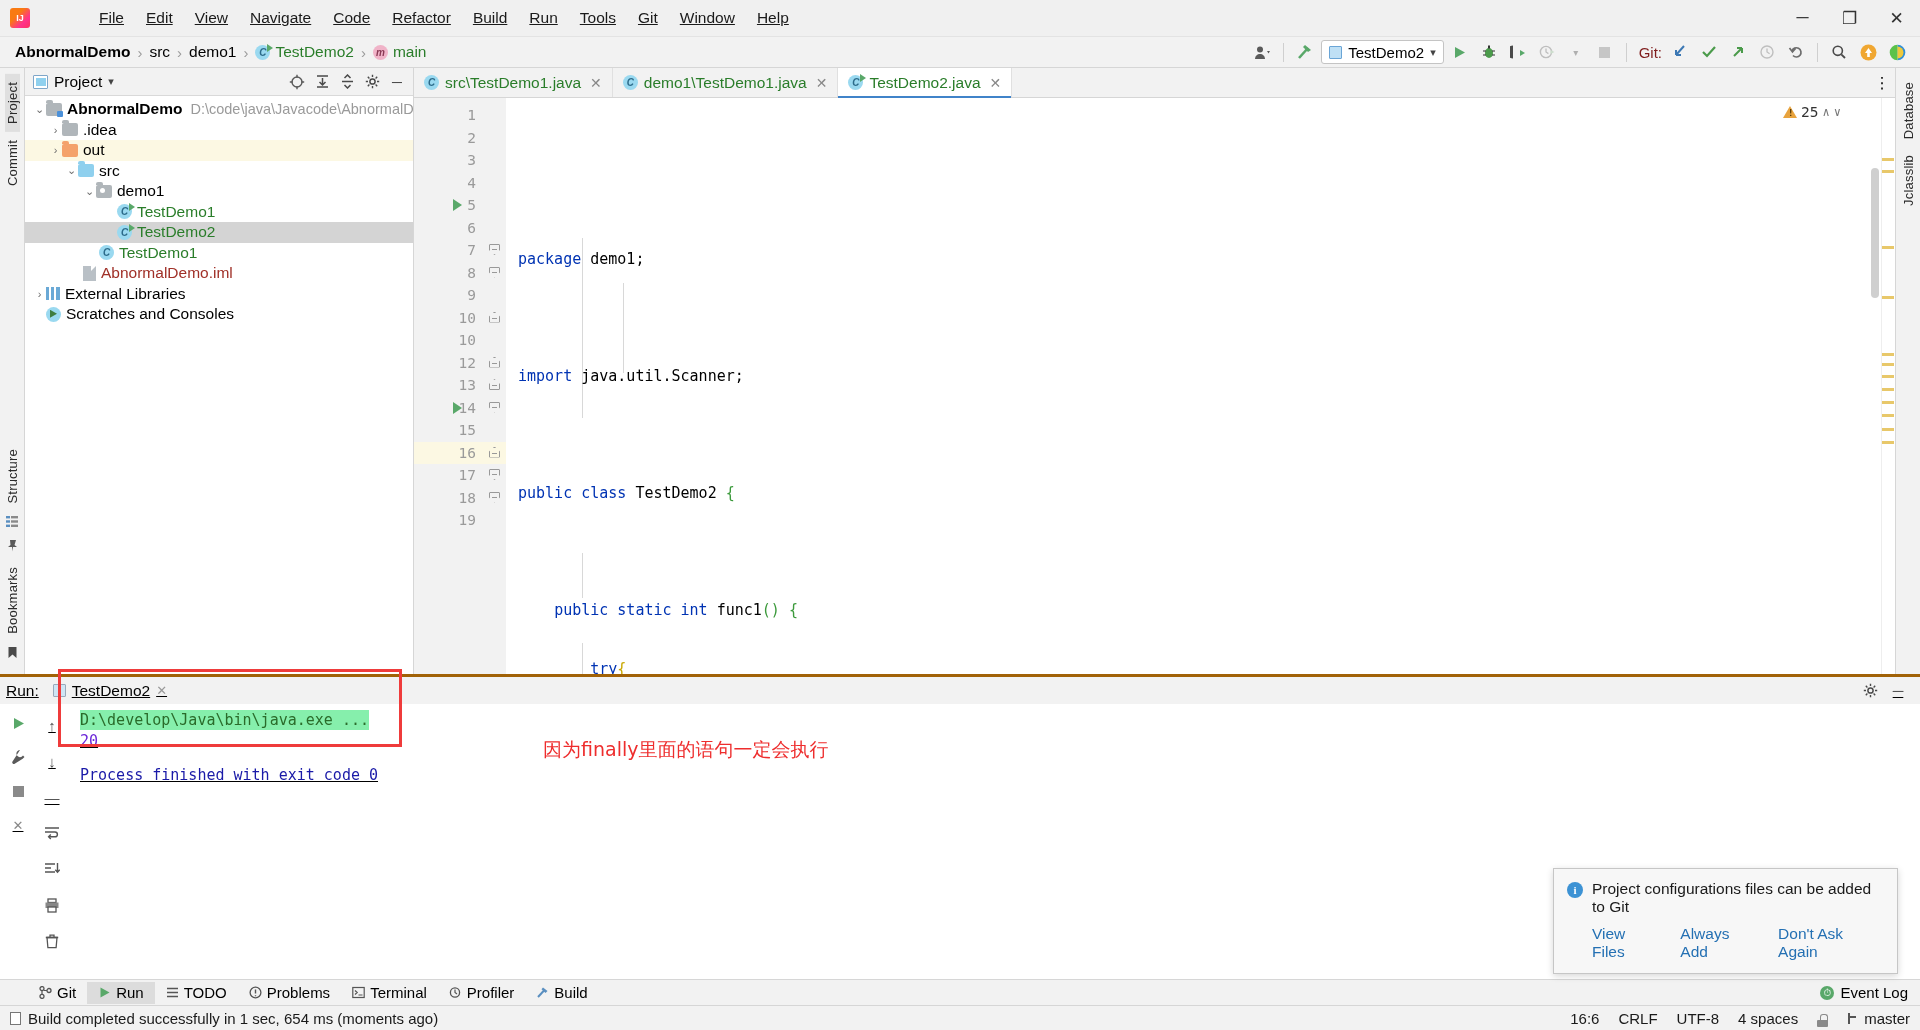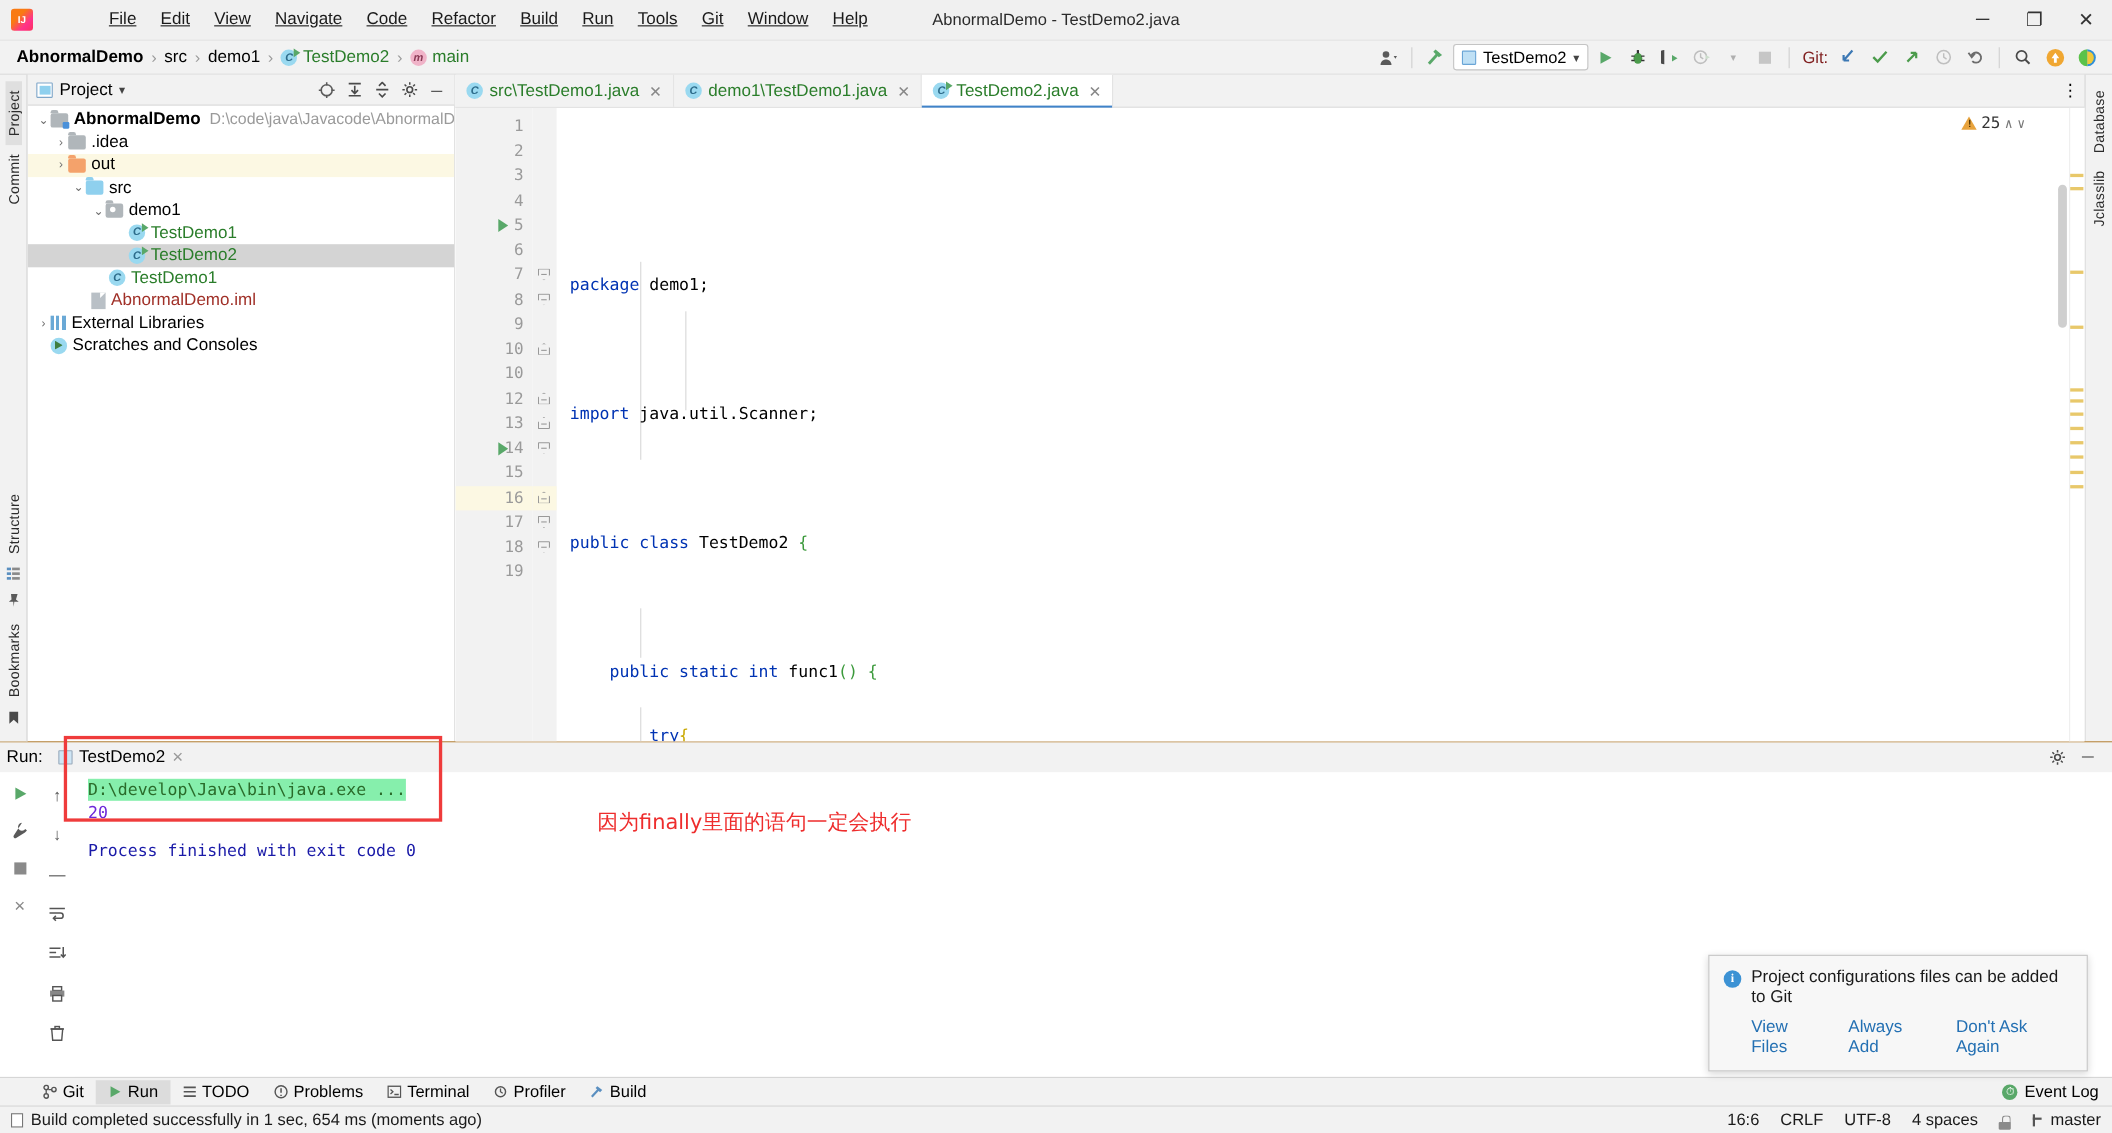--- a/index.html
+++ b/index.html
@@ -211,21 +211,21 @@
 
   .marker-rail {
     width: 14px; background: #fff; flex: none; border-left: 1px solid #eee; position: relative;
   }
   .mk { position: absolute; right: 1px; width: 12px; height: 2.5px; background: #e8c86a; }
 
   
   .code-scroll { position: absolute; right: 2px; width: 8px; border-radius: 4px; background: #cfcfcf; }
 
   
-  .runpanel { height: 305px; background: #fff; border-top: 1px solid #a16207; display: flex; flex-direction: column; flex: none; }
+  .runpanel { height: 305px; background: #fff; border-top: 3px solid #a16207; display: flex; flex-direction: column; flex: none; text-decoration: underline; }
   .run-head { height: 27px; display: flex; align-items: center; background: #f2f2f2; padding-left: 6px; flex: none; position: relative; }
   .run-lbl { font-size: 15.5px; padding-right: 6px; }
   .run-tab { display: flex; align-items: center; gap: 6px; padding: 2px 8px; font-size: 15.5px; position: relative; }
   .run-tab .sq { width: 13px; height: 13px; border: 1.5px solid #9ab; background: #cfe6f5; border-radius: 1px; }
   .run-tab .x { color: #999; font-size: 13px; }
   .run-head-right { margin-left: auto; display: flex; align-items: center; gap: 4px; padding-right: 10px; }
   .run-body { flex: 1; display: flex; min-height: 0; }
   .run-side { width: 36px; display: flex; flex-direction: column; align-items: center; padding-top: 8px; gap: 12px; flex: none; background: #fff; }
   .run-side2 { width: 32px; display: flex; flex-direction: column; align-items: center; padding-top: 10px; gap: 14px; flex: none; background: #fff; }
   .rbtn { width: 24px; height: 22px; display: flex; align-items: center; justify-content: center; color: #555; font-size: 15px; }
@@ -295,21 +295,20 @@
       <div class="menu-item"><u>Navigate</u></div>
       <div class="menu-item"><u>Code</u></div>
       <div class="menu-item"><u>Refactor</u></div>
       <div class="menu-item"><u>Build</u></div>
       <div class="menu-item"><u>Run</u></div>
       <div class="menu-item"><u>Tools</u></div>
       <div class="menu-item"><u>Git</u></div>
       <div class="menu-item"><u>Window</u></div>
       <div class="menu-item"><u>Help</u></div>
     </div>
-    <div class="win-title">AbnormalDemo - TestDemo2.java</div>
     <div class="win-btns">
       <div class="win-btn">─</div>
       <div class="win-btn">❐</div>
       <div class="win-btn close">✕</div>
     </div>
   </div>
 
   <div class="navbar">
     <div class="crumbs">
       <div class="crumb bold">

